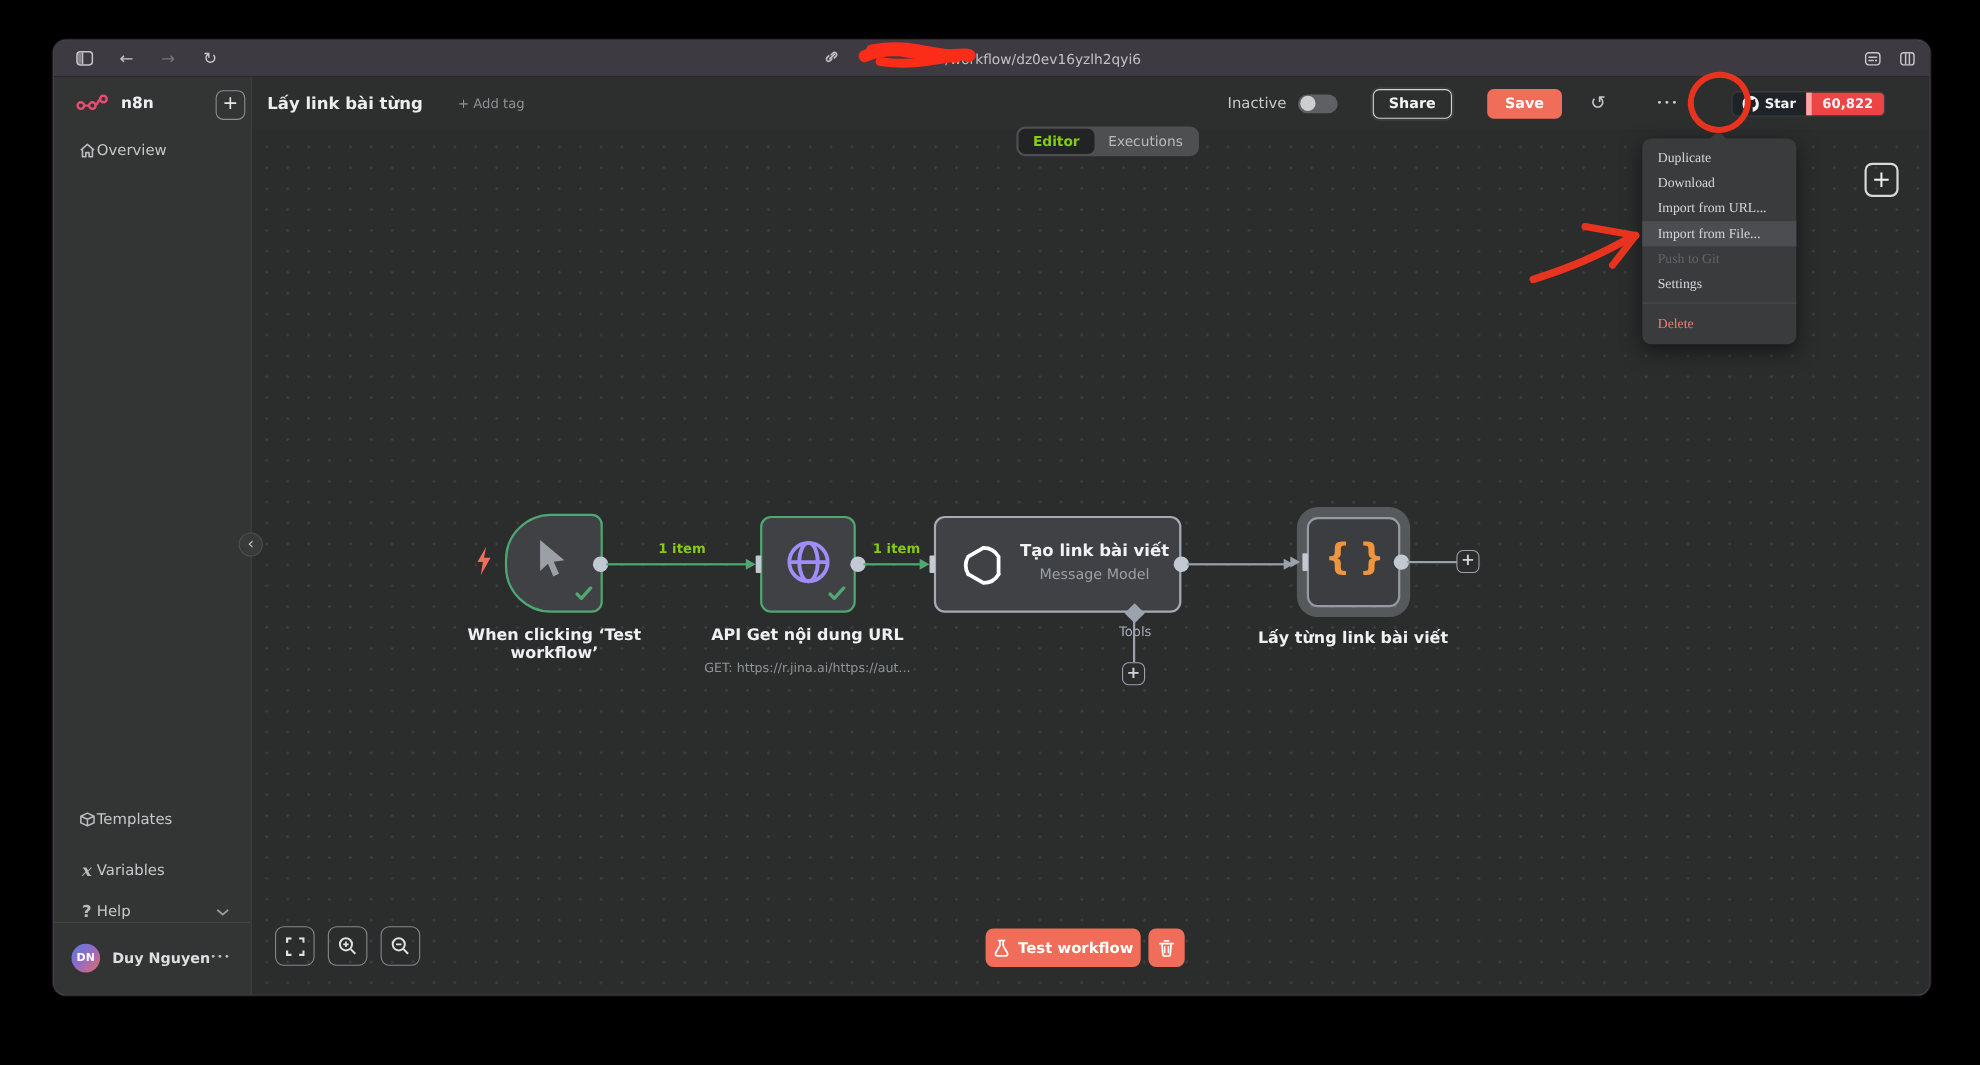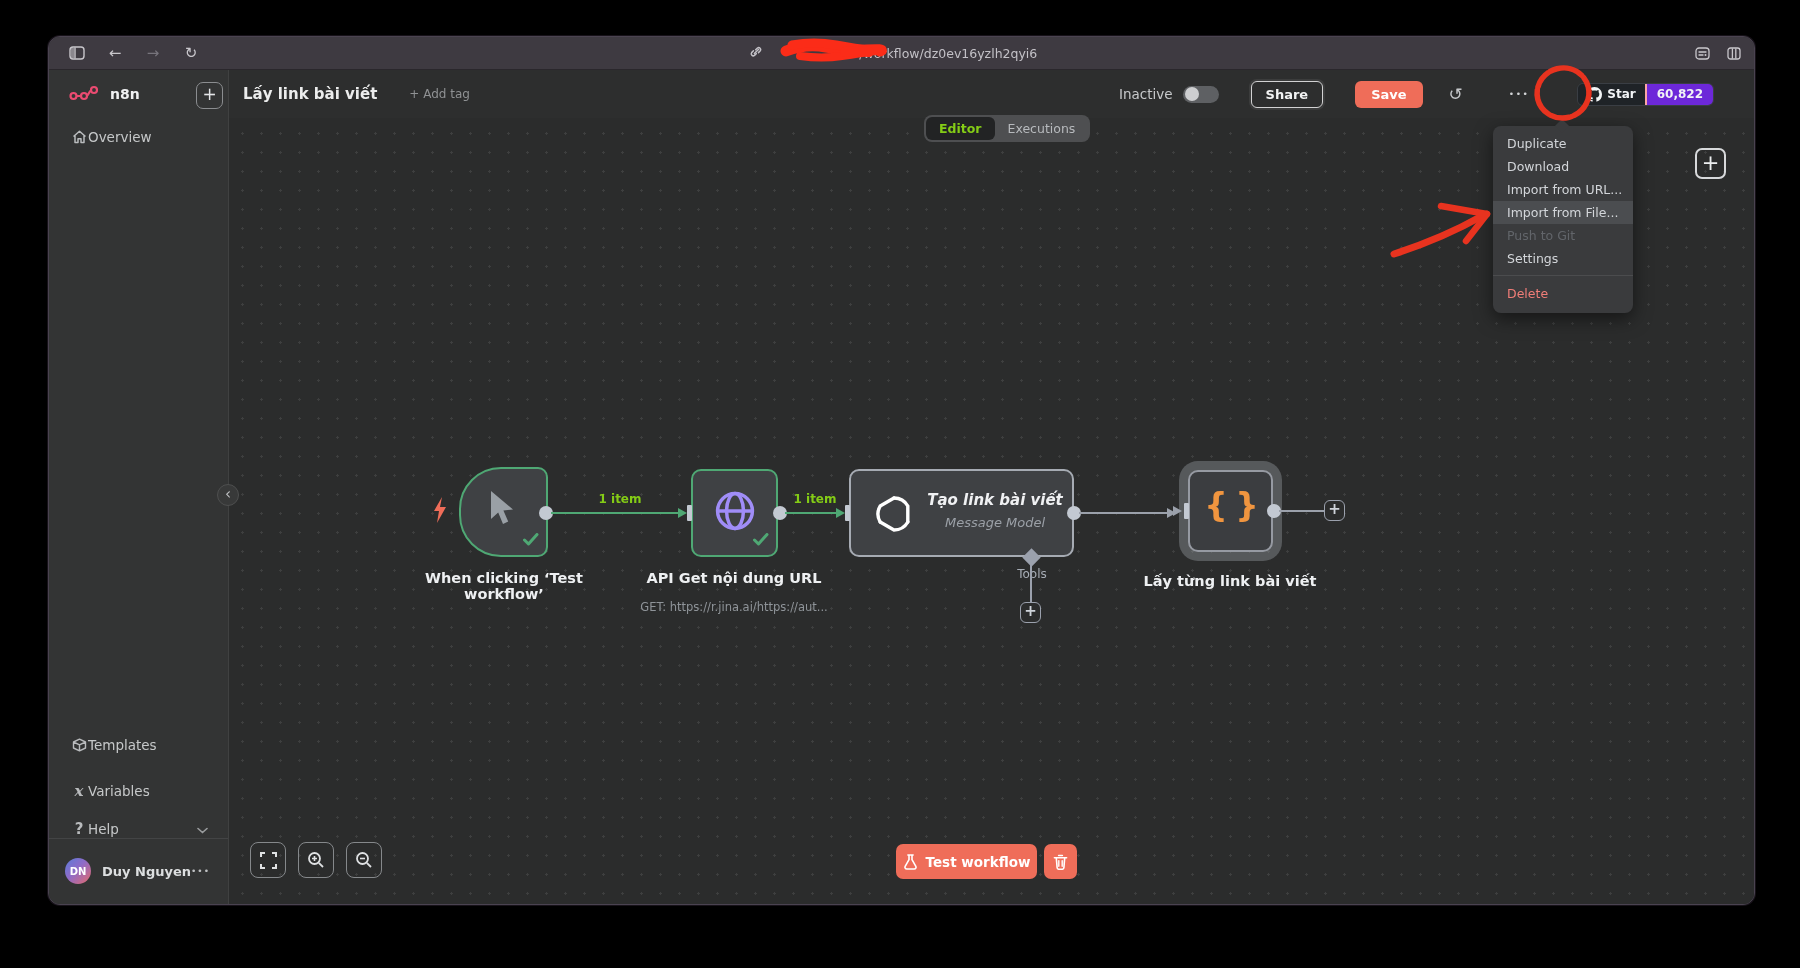--- a/index.html
+++ b/index.html
@@ -48,21 +48,21 @@
   .inactive-grp { display:flex; align-items:center; gap:10px; color:#c7c9cb; font-size:13.5px; }
   .toggle { width:36px; height:17px; border-radius:9px; background:#5e6063; position:relative; }
   .toggle .knob { position:absolute; left:2px; top:1.5px; width:14px; height:14px; border-radius:50%; background:#cdced0; }
   .share-btn { border:1px solid #d2d2d3; box-shadow:0 0 0 2px rgba(255,255,255,.07); border-radius:6px;
     color:#f2f3f3; font-size:13px; font-weight:600; padding:5px 14px; background:transparent; }
   .save-btn { background:#ef6d59; border-radius:6px; color:#fff; font-size:13px; font-weight:600; padding:6px 16px; }
   .hist-ic { color:#c5c7ca; font-size:17px; margin-left:-6px; }
   .more-btn { color:#d2d4d6; font-size:9px; letter-spacing:1.5px; margin-left:14px; }
   .gh { display:flex; margin-left:16px; border-radius:6px; overflow:hidden; border:1px solid #3a3e44; height:23px; }
   .gh-left { background:#1f2327; color:#f2f4f6; display:flex; align-items:center; gap:5px; padding:0 9px; font-size:12px; font-weight:bold; }
-  .gh-right { background:#6d28d9; color:#f2f4f6; display:flex; align-items:center; padding:0 10px; font-size:12px; font-weight:bold; border-left:2px solid #fca5a5; }
+  .gh-right { background:#ef4444; color:#f2f4f6; display:flex; align-items:center; padding:0 10px; font-size:12px; font-weight:bold; border-left:5px solid #fca5a5; }
 
   .tabs { position:absolute; left:695px; top:45px; height:27px; background:#4e4f51; border-radius:8px; padding:2px;
     display:flex; z-index:7; }
   .tab { padding:2px 13px; font-size:12.5px; border-radius:6px; color:#b7babd; display:flex; align-items:center; }
   .tab.active { background:#222324; color:#84cc16; font-weight:600;text-align:center; }
 
   .canvas { position:absolute; left:0; top:48px; right:0; bottom:0; background:#2b2c2c;
     background-image:radial-gradient(#3e3f3f 1px, transparent 1.4px); background-size:19px 19px; background-position:4px 6px; }
   .layer { position:absolute; inset:0; z-index:2; }
 
@@ -92,21 +92,21 @@
     color:#fff; font-size:13.5px; font-weight:bold; display:flex; align-items:center; justify-content:center; gap:8px; }
   .trash-btn { position:absolute; left:815px; top:774px; width:33px; height:35px; background:#ef6d59; border-radius:7px;
     display:flex; align-items:center; justify-content:center; }
   .add-node-btn { position:absolute; left:1466px; top:78px; width:31px; height:31px; border:2px solid #d7d9db; border-radius:7px;
     color:#eceeef; font-size:21px; line-height:26px; text-align:center; z-index:6; }
   .collapse { position:absolute; left:168px; top:446px; width:22px; height:22px; border-radius:50%;
     background:#383939; border:1px solid #4e4f4f; color:#c0c2c4; font-size:15px; line-height:19px; text-align:center; z-index:8; }
 
   
   .menu { position:absolute; left:1444px; top:89px; width:140px; background:#3a3b3d; border-radius:8px;
-    box-shadow:0 6px 18px rgba(0,0,0,.5); padding:6px 0; z-index:50; font-size:12.5px; color:#d3d6da; }
+    box-shadow:0 6px 18px rgba(0,0,0,.5); padding:6px 0; z-index:50; font-size:12.5px; color:#d3d6da;font-family:Liberation Serif, serif; }
   .menu-notch { position:absolute; top:-5px; left:64px; width:10px; height:10px; background:#3a3b3d; transform:rotate(45deg); }
   .menu-item { height:23px; line-height:23px; padding-left:14px; white-space:nowrap; }
   .menu-item.highlighted { background:#4b4d50; }
   .menu-item.disabled { color:#62656a; }
   .menu-item.danger { color:#f17e78; height:26px; line-height:26px; }
   .menu-divider { border-top:1px solid #4b4c4e; margin:5px 0; }
 
   .annot { position:absolute; inset:0; z-index:100; pointer-events:none; }
 </style>
 </head>
@@ -213,21 +213,21 @@
         <span class="user-name">Duy Nguyen</span>
         <span class="user-more">•••</span>
       </div>
     </div>
 
     <div class="main">
 
       <div class="canvas"></div>
 
       <div class="topbar">
-        <span class="wf-title">Lấy link bài viết</span>
+        <span class="wf-title">Lấy link bài từng</span>
         <span class="add-tag">+ Add tag</span>
         <div class="top-right">
           <div class="inactive-grp">
             <span>Inactive</span>
             <span class="toggle">
                 <span class="knob"></span>
               </span>
           </div>
           <span class="share-btn">Share</span>
           <span class="save-btn">Save</span>
@@ -290,21 +290,21 @@
         </div>
         <div class="port-in" style="left:458px;top:435px;"></div>
         <div class="dot-out" style="left:544px;top:436px;"></div>
         <div class="node-label" style="left:505px;top:500px;width:220px;">API Get nội dung URL</div>
         <div class="node-sub" style="left:505px;top:530px;">GET: https://r.jina.ai/https://aut...</div>
 
         <div class="conn green" style="left:556px;top:442px;width:57px;"></div>
         <div class="item-label" style="left:586px;top:422px;">1 item</div>
         <div class="arrow green" style="left:607px;top:438px;"></div>
 
-        <div class="node" style="left:620px;top:399px;width:225px;height:88px;border-radius:10px;border-color:#a6abb3;font-style:italic;">
+        <div class="node" style="left:620px;top:399px;width:225px;height:88px;border-radius:10px;border-color:#a6abb3;">
           <svg style="position:absolute;left:22px;top:22px;" width="42" height="42" viewBox="0 0 42 42">
             <g stroke="#fff" stroke-width="3.4" fill="none" stroke-linecap="round">
               <g transform="translate(21,21)">
                 <path d="M0,-16 A16,16 0 0 1 13.8,-8 L13.8,8" transform="rotate(0)"></path>
                 <path d="M0,-16 A16,16 0 0 1 13.8,-8 L13.8,8" transform="rotate(120)"></path>
                 <path d="M0,-16 A16,16 0 0 1 13.8,-8 L13.8,8" transform="rotate(240)"></path>
               </g>
             </g>
           </svg>
           <div style="position:absolute;left:74px;top:20px;width:140px;text-align:center;color:#f0f1f3;font-size:15px;font-weight:600;">Tạo link bài viết</div>

